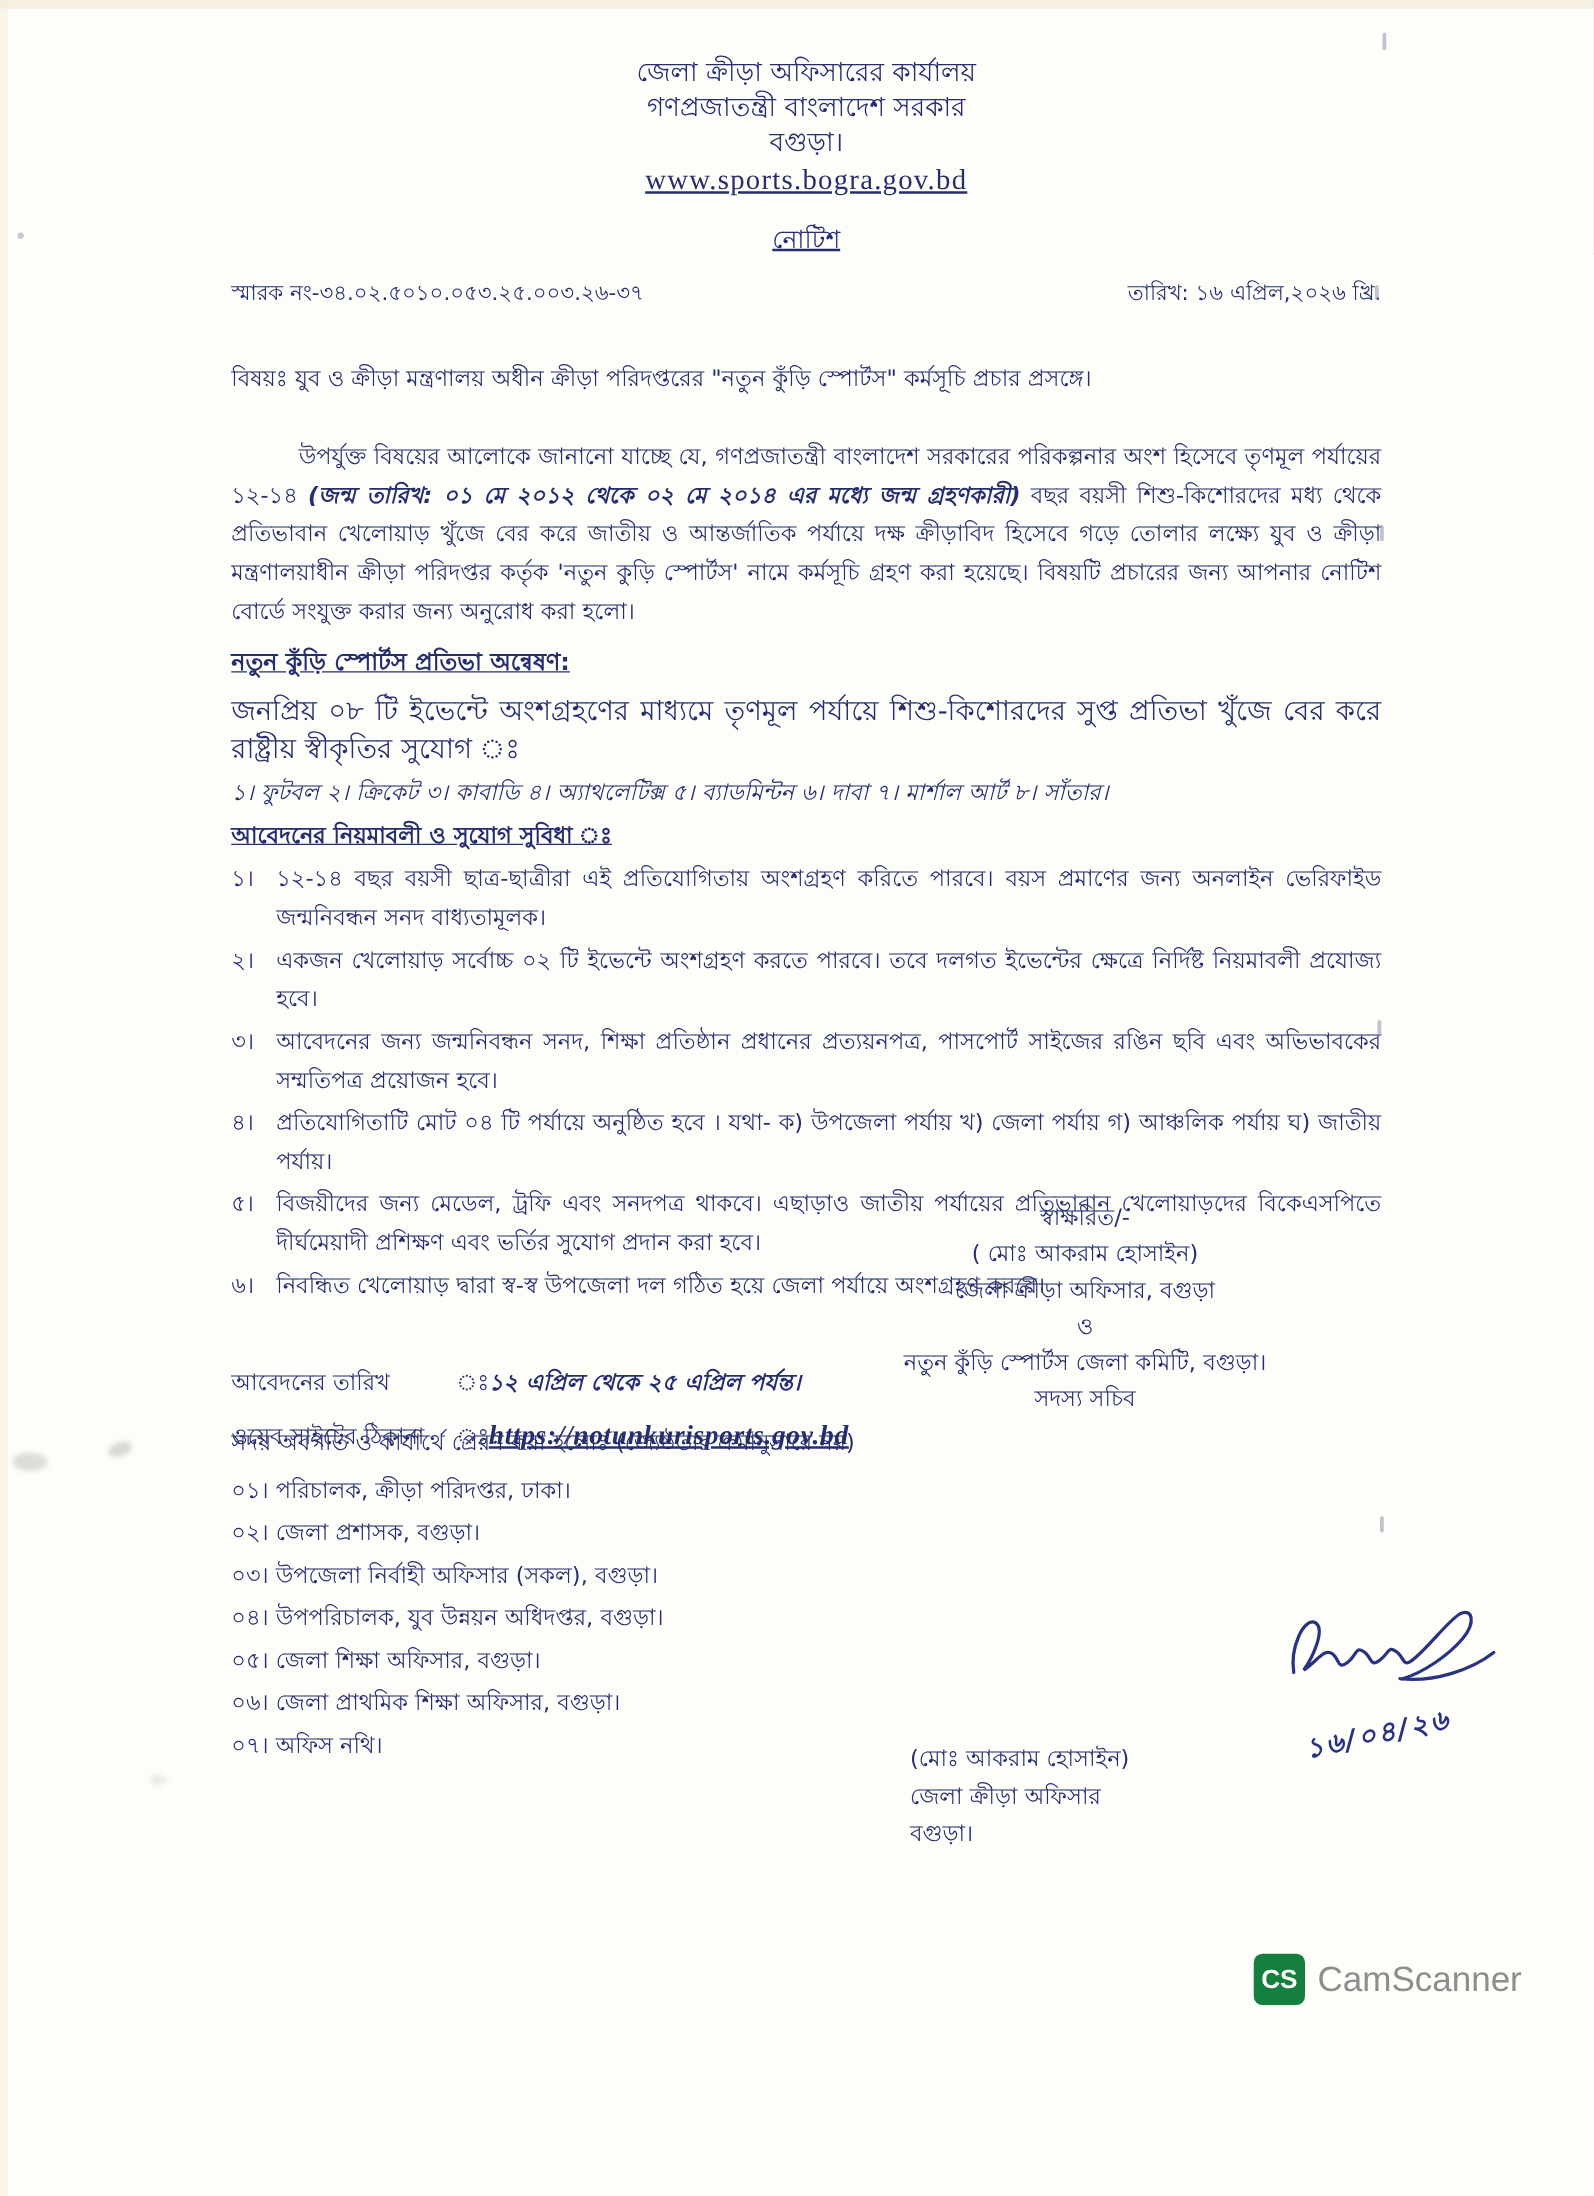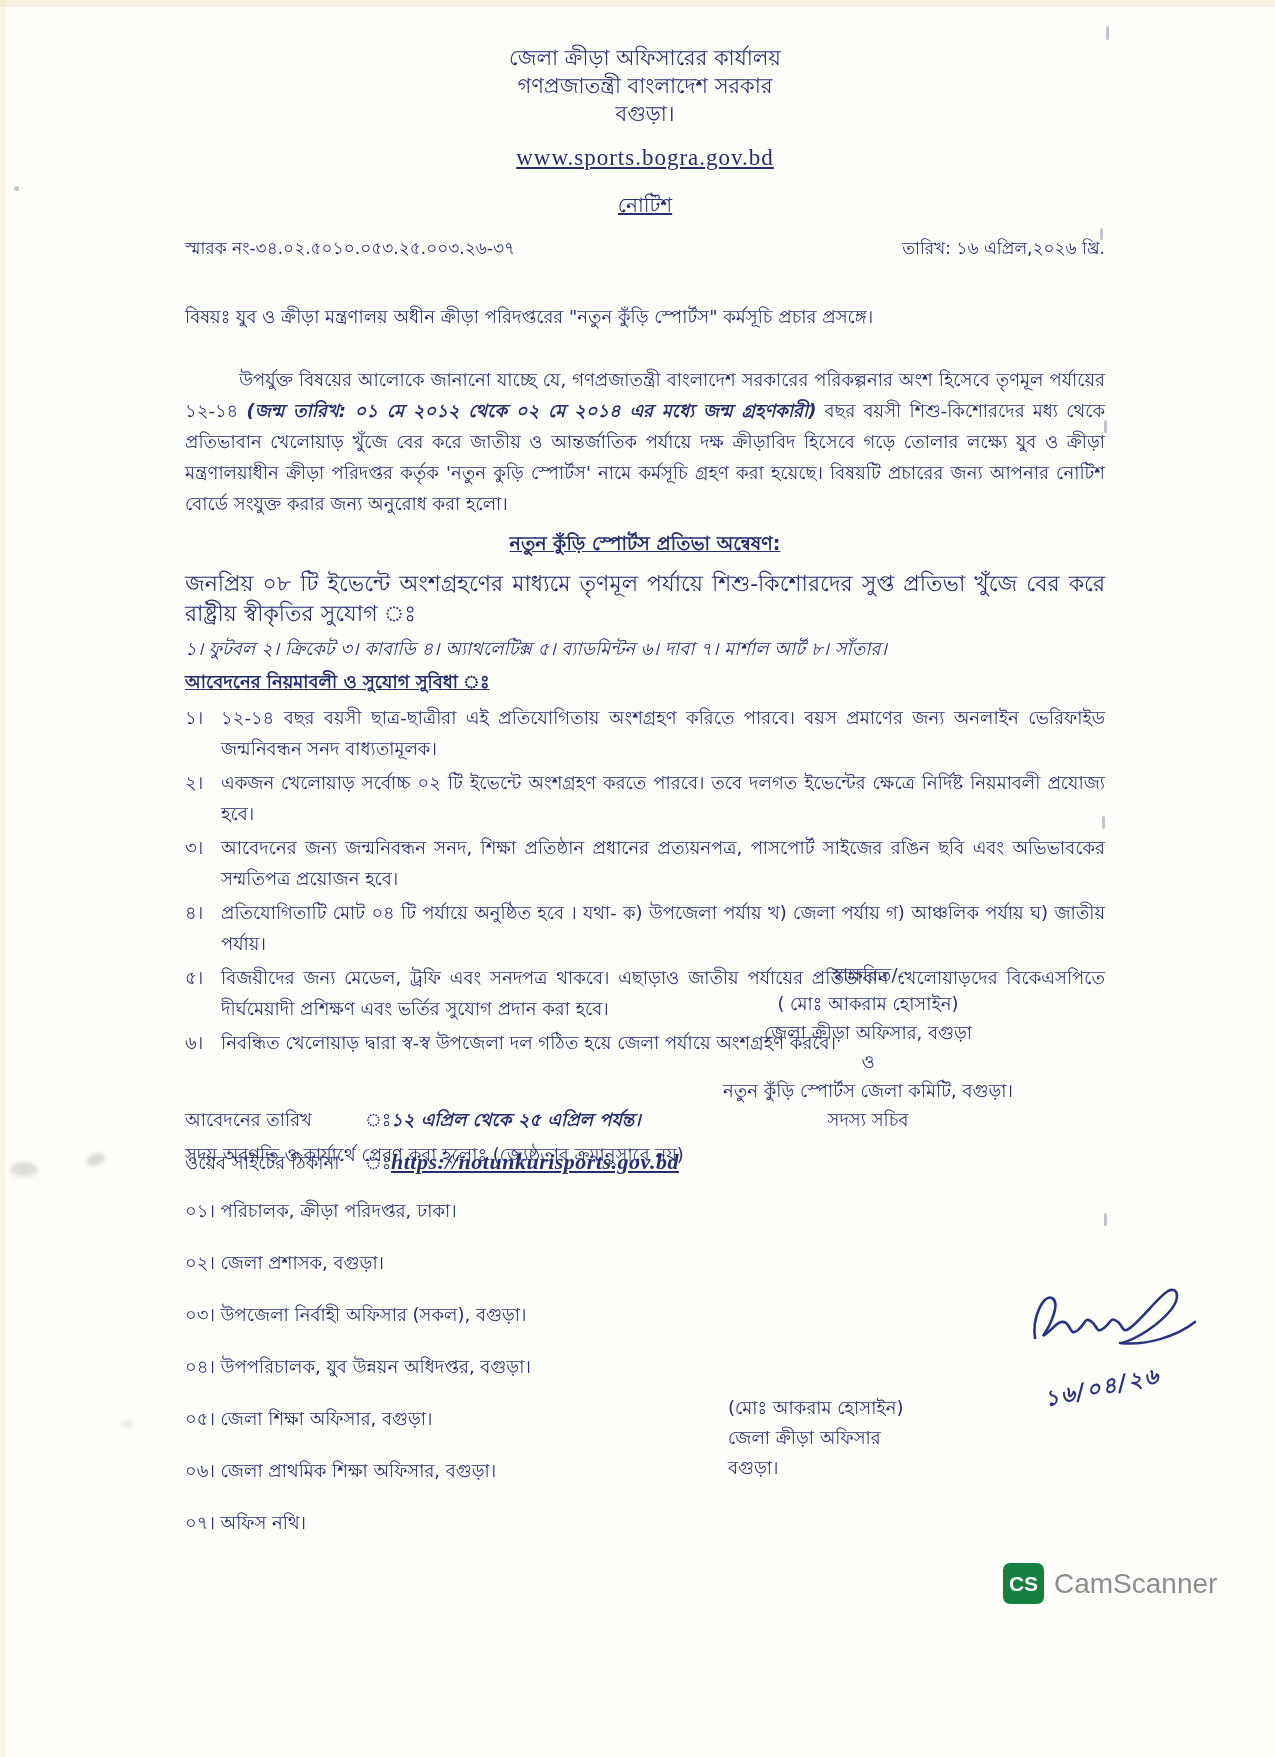--- a/index.html
+++ b/index.html
@@ -13,39 +13,39 @@
     overflow:hidden;
   }
   
   .edge-top{position:absolute;top:0;left:0;right:0;height:7px;background:#efe6c8;opacity:.55;}
   .edge-left{position:absolute;top:0;left:0;bottom:0;width:6px;background:#f2ebd2;opacity:.45;}
 
   .content-top{position:absolute;left:185px;top:44px;width:920px;}
 
   .header{text-align:center;font-size:21px;line-height:28px;}
   .header-site{
-    display:inline-block;margin-top:16px;
+    display:inline-block;margin-top:2px;
     font-family:"Liberation Serif","DejaVu Serif",serif;
     font-size:23px;letter-spacing:1px;text-decoration:underline;
   }
   .notice-title{
     text-align:center;margin-top:18px;font-size:20px;
   }
   .notice-title span{text-decoration:underline;}
 
   .meta-row{display:flex;justify-content:space-between;margin-top:12px;font-size:17px;}
   .subject{margin-top:40px;font-size:18px;}
 
   .para{
     margin-top:30px;font-size:18px;line-height:31px;
     text-align:justify;text-indent:54px;
   }
   .para .em{font-style:italic;font-weight:600;}
 
-  .talent-heading{text-align:center;margin-top:10px;font-size:19px;font-weight:600;}
+  .talent-heading{margin-top:10px;font-size:19px;font-weight:600;}
   .talent-heading span{text-decoration:underline;}
   .talent-intro{margin-top:8px;font-size:22px;line-height:30px;text-align:justify;}
   .talent-events{margin-top:5px;font-size:18px;line-height:30px;font-style:italic;}
 
   .rules-heading{margin-top:4px;font-size:18px;font-weight:600;}
   .rules-heading span{text-decoration:underline;}
   .rule{display:flex;font-size:18px;line-height:31px;margin-top:3px;text-align:justify;}
   .rule-no{flex:none;width:36px;}
   .rule-text{flex:1;}
 
@@ -60,21 +60,21 @@
     text-decoration:underline;letter-spacing:.5px;
   }
 
   .signatory{
     position:absolute;left:648px;top:960px;width:440px;
     text-align:center;font-size:18px;line-height:29px;
   }
 
   .distribution{position:absolute;left:185px;top:1140px;width:680px;font-size:18px;}
   .dist-heading{line-height:30px;}
-  .dist-item{margin-top:29px;line-height:23px;}
+  .dist-item{margin-top:11px;line-height:23px;}
 
   .handwriting{position:absolute;left:1025px;top:1278px;width:190px;}
   .hand-date{
     margin-top:-10px;margin-left:18px;
     font-size:22px;font-style:italic;font-weight:600;
     transform:rotate(-12deg);letter-spacing:2px;color:#2a3380;
   }
 
   .bottom-sign{
     position:absolute;left:728px;top:1393px;width:310px;

